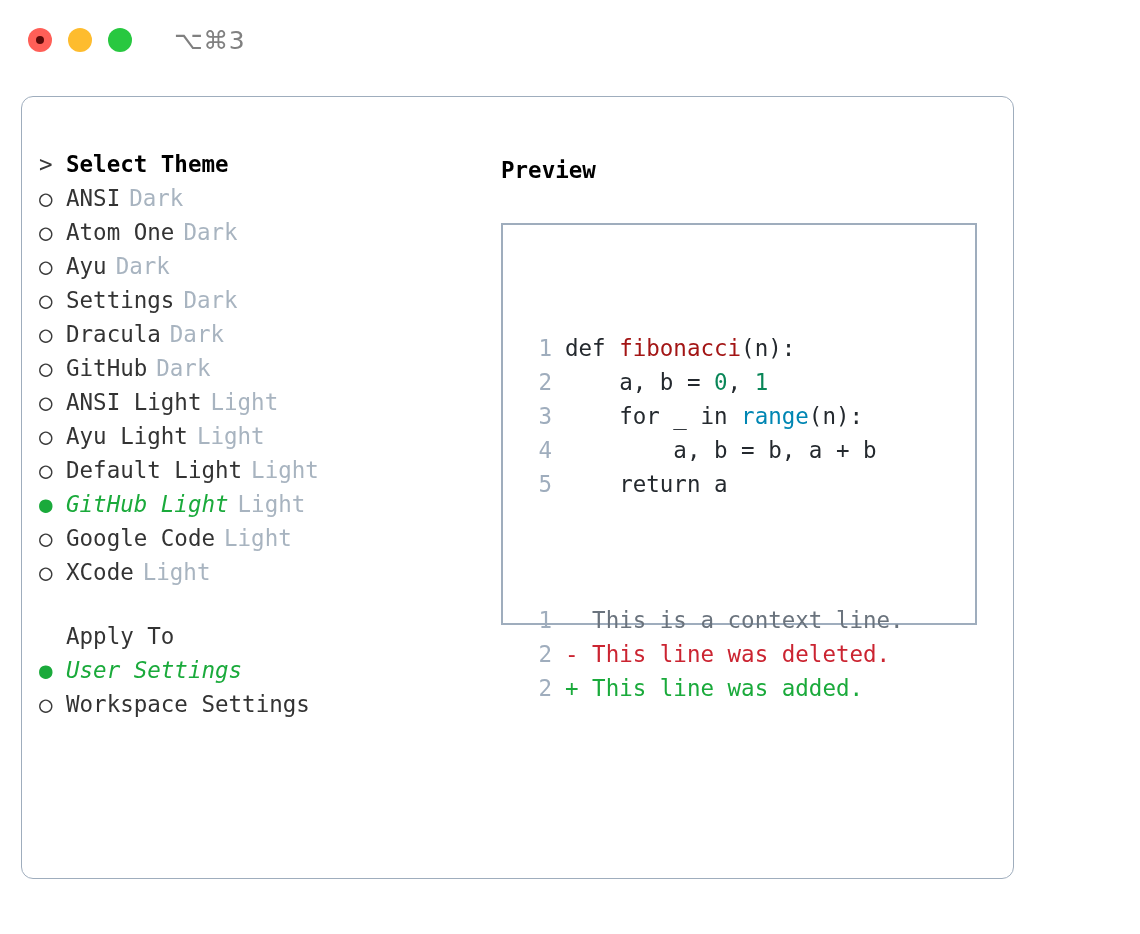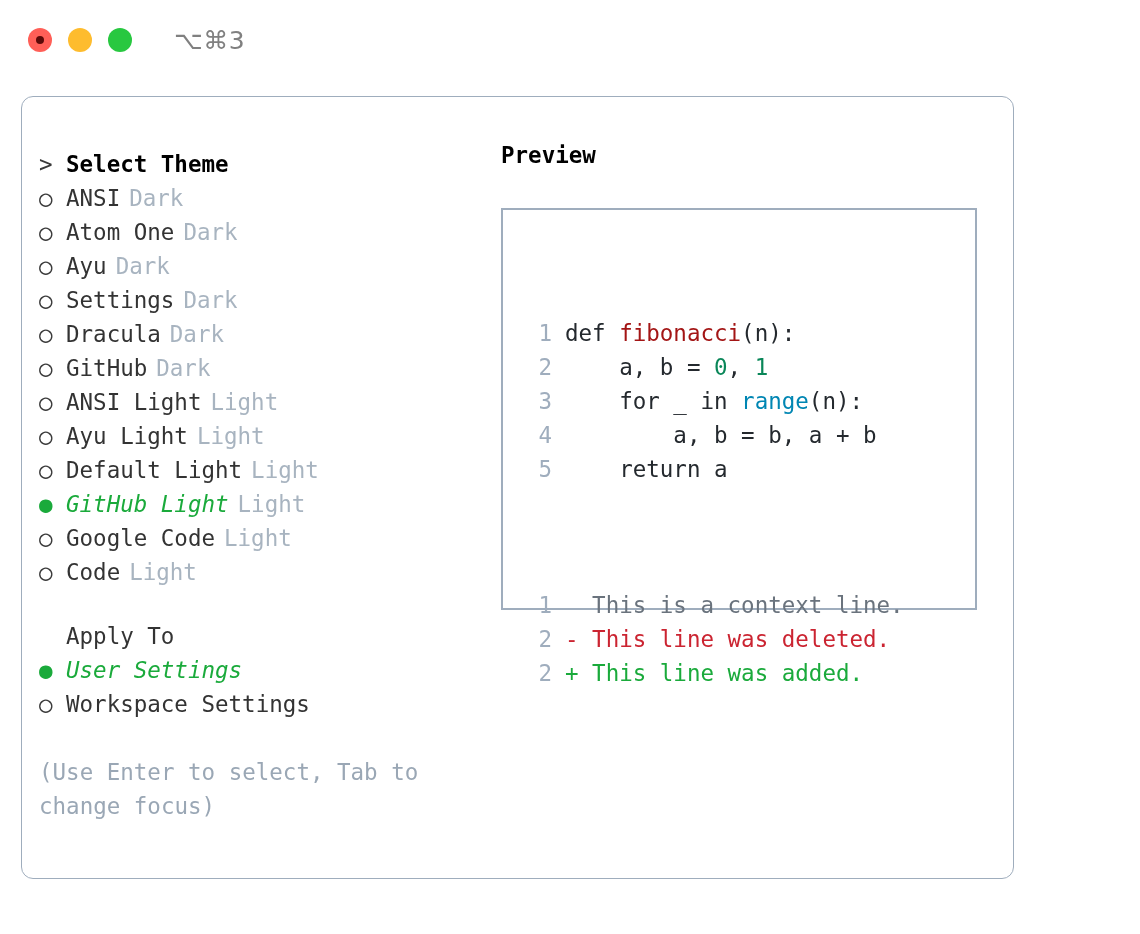--- a/index.html
+++ b/index.html
@@ -133,21 +133,21 @@
     color: #9aa7b5;
     font-size: 22.5px;
     width: 410px;
     line-height: 34px;
   }
 
   
   .right-col {
     position: absolute;
     left: 479px;
-    top: 41px;
+    top: 56px;
     width: 500px;
   }
   .preview-heading {
     font-size: 22.5px;
     font-weight: bold;
     color: #000000;
     line-height: 34px;
   }
   .preview-box {
     margin-top: 36px;
@@ -214,36 +214,35 @@
             <div class="row"><span class="marker">○</span><span class="label">Atom One</span><span class="tag">Dark</span></div>
             <div class="row"><span class="marker">○</span><span class="label">Ayu</span><span class="tag">Dark</span></div>
             <div class="row"><span class="marker">○</span><span class="label">Settings</span><span class="tag">Dark</span></div>
             <div class="row"><span class="marker">○</span><span class="label">Dracula</span><span class="tag">Dark</span></div>
             <div class="row"><span class="marker">○</span><span class="label">GitHub</span><span class="tag">Dark</span></div>
             <div class="row"><span class="marker">○</span><span class="label">ANSI Light</span><span class="tag">Light</span></div>
             <div class="row"><span class="marker">○</span><span class="label">Ayu Light</span><span class="tag">Light</span></div>
             <div class="row"><span class="marker">○</span><span class="label">Default Light</span><span class="tag">Light</span></div>
             <div class="row"><span class="marker sel">●</span><span class="label sel">GitHub Light</span><span class="tag">Light</span></div>
             <div class="row"><span class="marker">○</span><span class="label">Google Code</span><span class="tag">Light</span></div>
-            <div class="row"><span class="marker">○</span><span class="label">Code</span><span class="tag">Light</span></div>
+            <div class="row"><span class="marker">○</span><span class="label">XCode</span><span class="tag">Light</span></div>
           </div>
 
         <div class="spacer-lg"></div>
 
         <div class="row">
           <span class="marker blank">○</span>
           <span class="group-title">Apply To</span>
         </div>
 
         <div id="apply-list">
             <div class="row"><span class="marker sel">●</span><span class="label sel">User Settings</span></div>
             <div class="row"><span class="marker">○</span><span class="label">Workspace Settings</span></div>
           </div>
 
-        <div class="hint">(Use Enter to select, Tab to change focus)</div>
       </div>
 
       <div class="right-col">
         <div class="preview-heading">Preview</div>
 
         <div class="preview-box">
           <div class="code">
             <div id="code-block"><div class="code-line"><span class="lineno">1</span><span class="code-text"><span>def </span><span class="tok-fn">fibonacci</span><span>(n):</span></span></div><div class="code-line"><span class="lineno">2</span><span class="code-text"><span>    a, b = </span><span class="tok-num">0</span><span>, </span><span class="tok-num">1</span></span></div><div class="code-line"><span class="lineno">3</span><span class="code-text"><span>    for _ in </span><span class="tok-call">range</span><span>(n):</span></span></div><div class="code-line"><span class="lineno">4</span><span class="code-text"><span>        a, b = b, a + b</span></span></div><div class="code-line"><span class="lineno">5</span><span class="code-text"><span>    return a</span></span></div></div>
             <div class="diff" id="diff-block"><div class="code-line"><span class="lineno">1</span><span class="diff-ctx"><span>  </span><span>This is a context line.</span></span></div><div class="code-line"><span class="lineno">2</span><span class="diff-del"><span>- </span><span>This line was deleted.</span></span></div><div class="code-line"><span class="lineno">2</span><span class="diff-add"><span>+ </span><span>This line was added.</span></span></div></div>
           </div>

